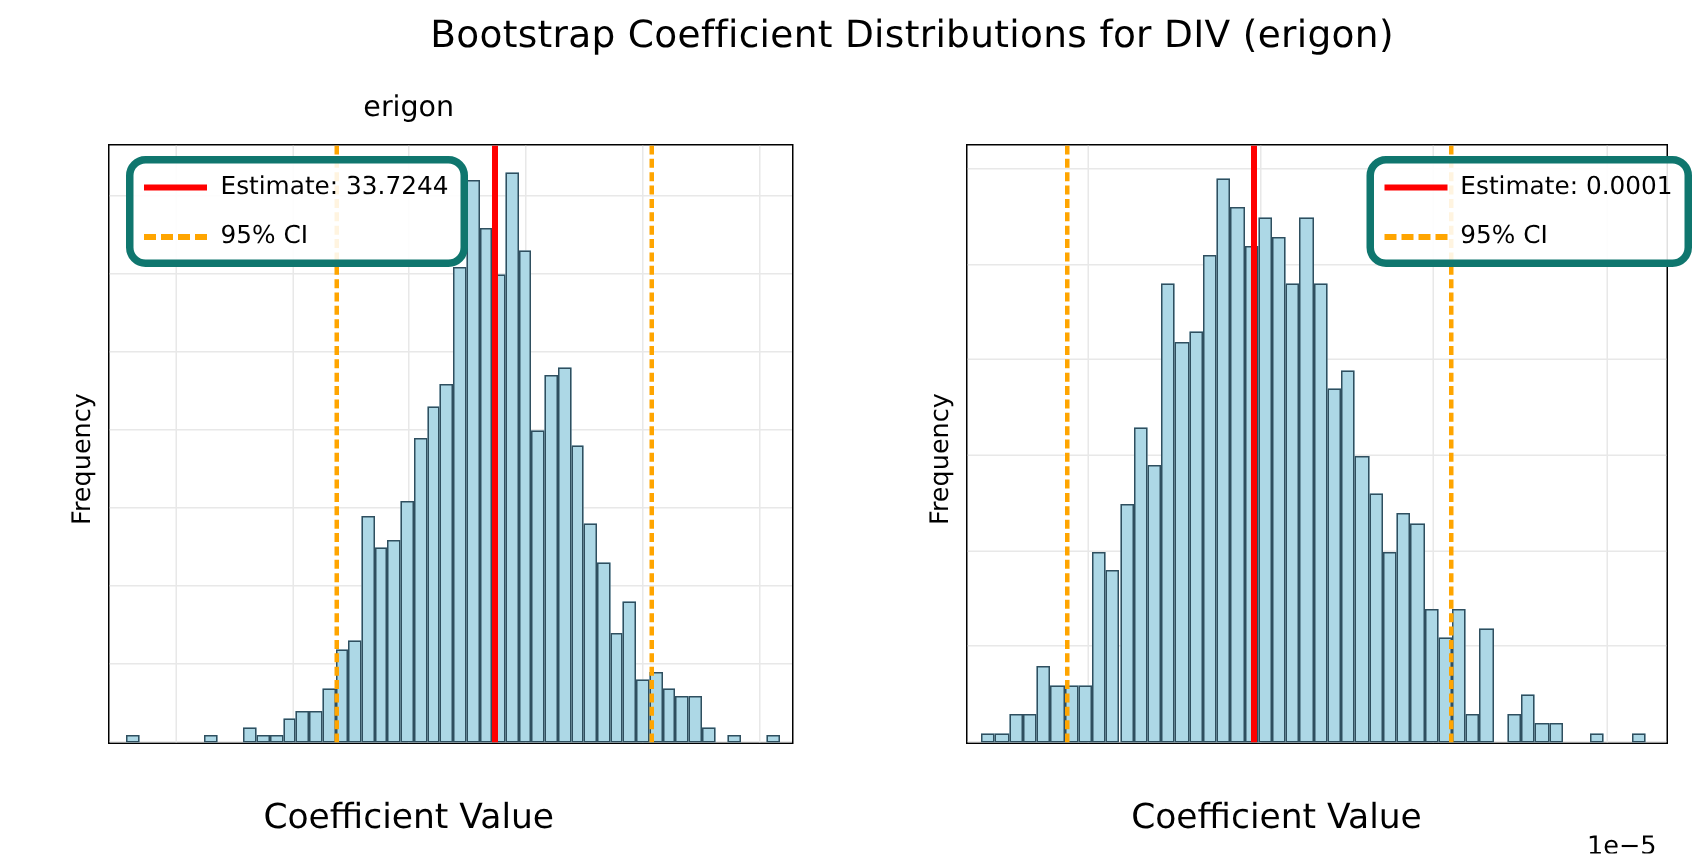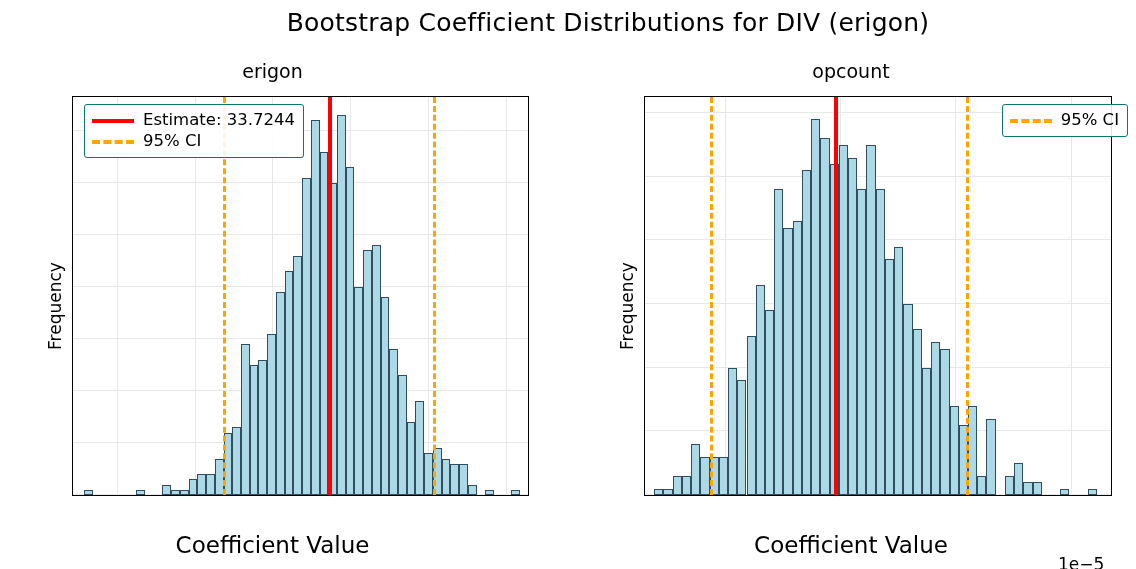--- a/index.html
+++ b/index.html
@@ -65,23 +65,23 @@
     transform-origin:center center;
   }
   .panel.left .axis-label-y{left:-45px;top:236px;transform:rotate(-90deg);width:200px;text-align:center;}
   .panel.right .axis-label-y{left:-39px;top:236px;transform:rotate(-90deg);width:200px;text-align:center;}
 
   .offset-text{position:absolute;font-size:17px;white-space:nowrap;}
 
   
   .legend{
     position:absolute;background:rgba(255,255,255,0.88);
-    border:1px solid #0f766e;border-radius:3px;
+    border:5px solid #0f766e;border-radius:13px;
     padding:5px 8px 5px 7px;font-size:16.5px;
-    display:flex;flex-direction:column;gap:0;
+    display:flex;flex-direction:column;gap:12px;
   }
   .legend-row{display:flex;align-items:center;gap:9px;height:21px;}
   .legend-key{width:42px;height:0;flex:0 0 42px;}
   .legend-key.solid{border-top:4px solid #ff0000;}
   .legend-key.dashed{border-top:4px dashed #ffa500;}
   .legend-label{line-height:1;white-space:nowrap;}
 </style>
 </head>
 <body>
 
@@ -174,21 +174,20 @@
         <span class="legend-label">Estimate: 33.7244</span>
       </div>
       <div class="legend-row">
         <span class="legend-key dashed"></span>
         <span class="legend-label">95% CI</span>
       </div>
     </div>
   </div>
 
   <div class="panel right">
-    <div class="sub-title">opcount</div>
     <div class="axis-label-y">Frequency</div>
     <div class="axis-label-x">Coefficient Value</div>
     <div class="offset-text" id="offset1" style="left:492px;top:494px;">1e−5</div>
     <div class="plot" id="plot1">
       <div class="grid-h" style="bottom: 0px;"></div>
         <div class="grid-h" style="bottom: 63.68px;"></div>
         <div class="grid-h" style="bottom: 127.36px;"></div>
         <div class="grid-h" style="bottom: 191.04px;"></div>
         <div class="grid-h" style="bottom: 254.72px;"></div>
         <div class="grid-h" style="bottom: 318.4px;"></div>
@@ -252,19 +251,23 @@
         <div class="xtick" style="left: 79.5891px;">7.00<span class="xtick-mark"></span></div>
         <div class="xtick" style="left: 194.936px;">7.05<span class="xtick-mark"></span></div>
         <div class="xtick" style="left: 310.282px;">7.10<span class="xtick-mark"></span></div>
         <div class="xtick" style="left: 425.629px;">7.15<span class="xtick-mark"></span></div>
         <div class="vline est" style="left: 191.475px; background: rgb(255, 0, 0);"></div>
         <div class="vline ci" style="left: 66.901px; border-left-color: rgb(255, 165, 0);"></div>
         <div class="vline ci" style="left: 322.97px; border-left-color: rgb(255, 165, 0);"></div>
       </div>
     <div class="legend" id="legend1" style="right:8px;top:44px;">
       <div class="legend-row">
+        <span class="legend-key solid"></span>
+        <span class="legend-label">Estimate: 0.0001</span>
+      </div>
+      <div class="legend-row">
         <span class="legend-key dashed"></span>
         <span class="legend-label">95% CI</span>
       </div>
     </div>
   </div>
 
 </div>
 
 </body></html>

